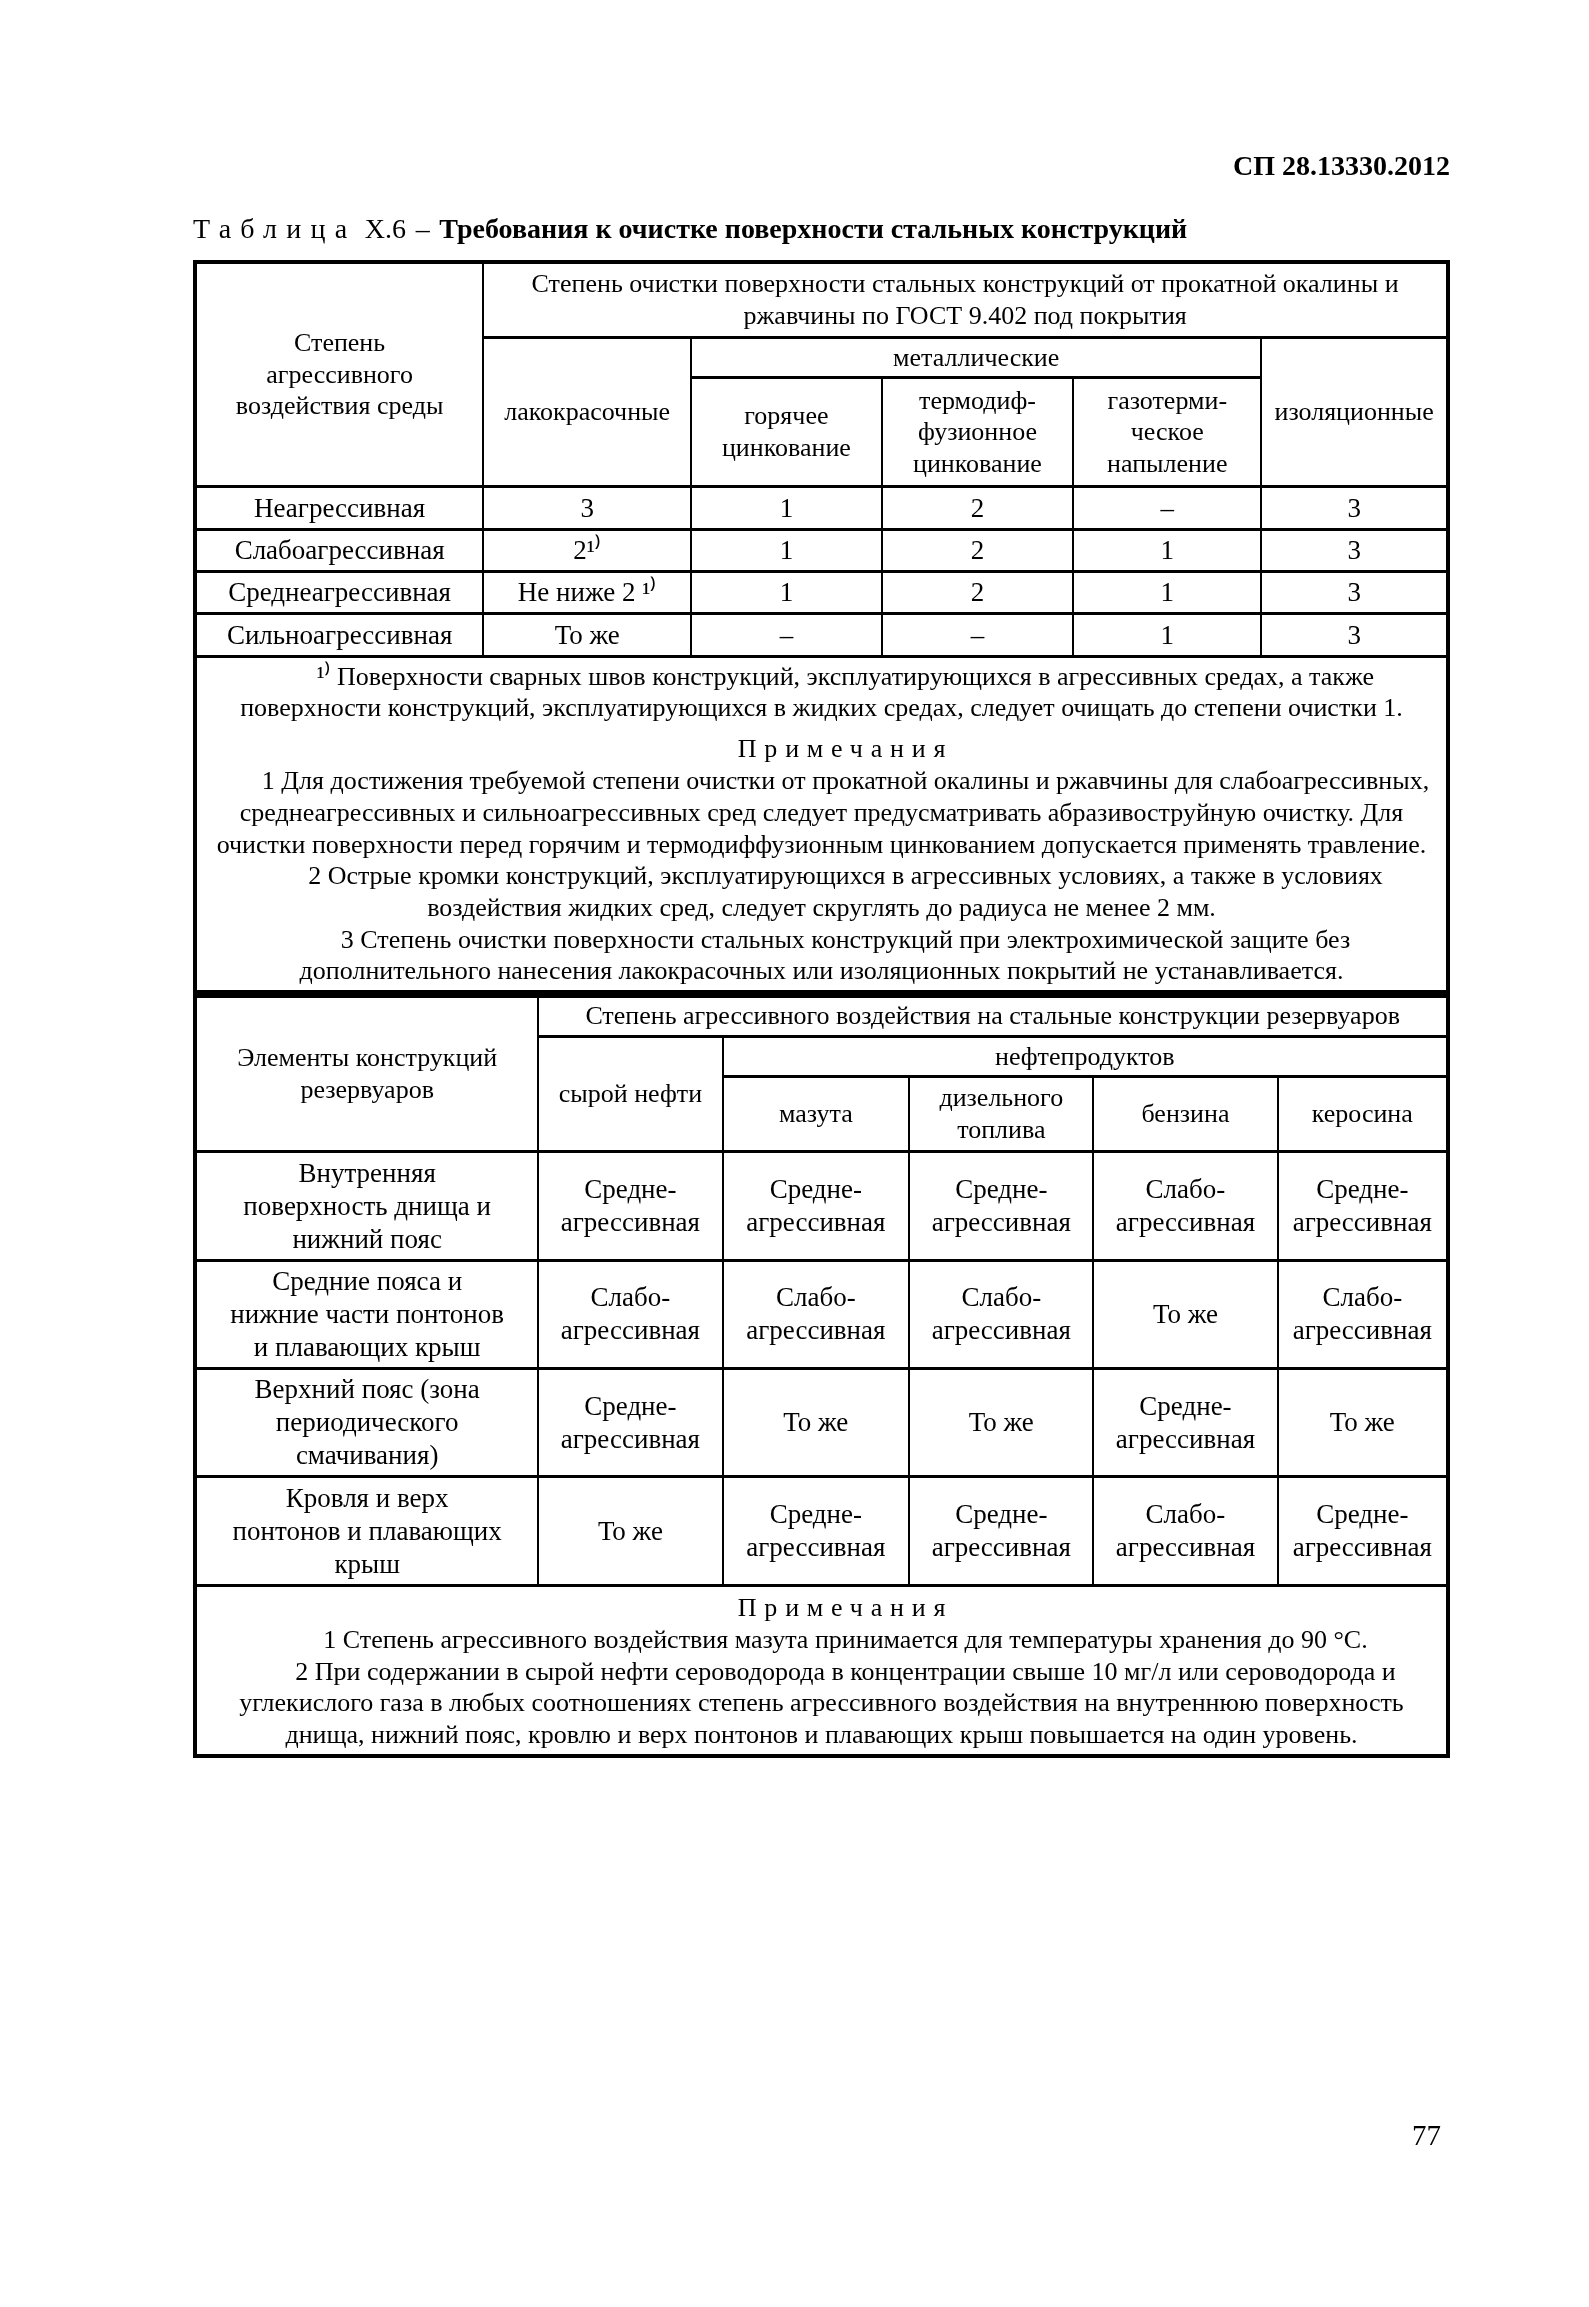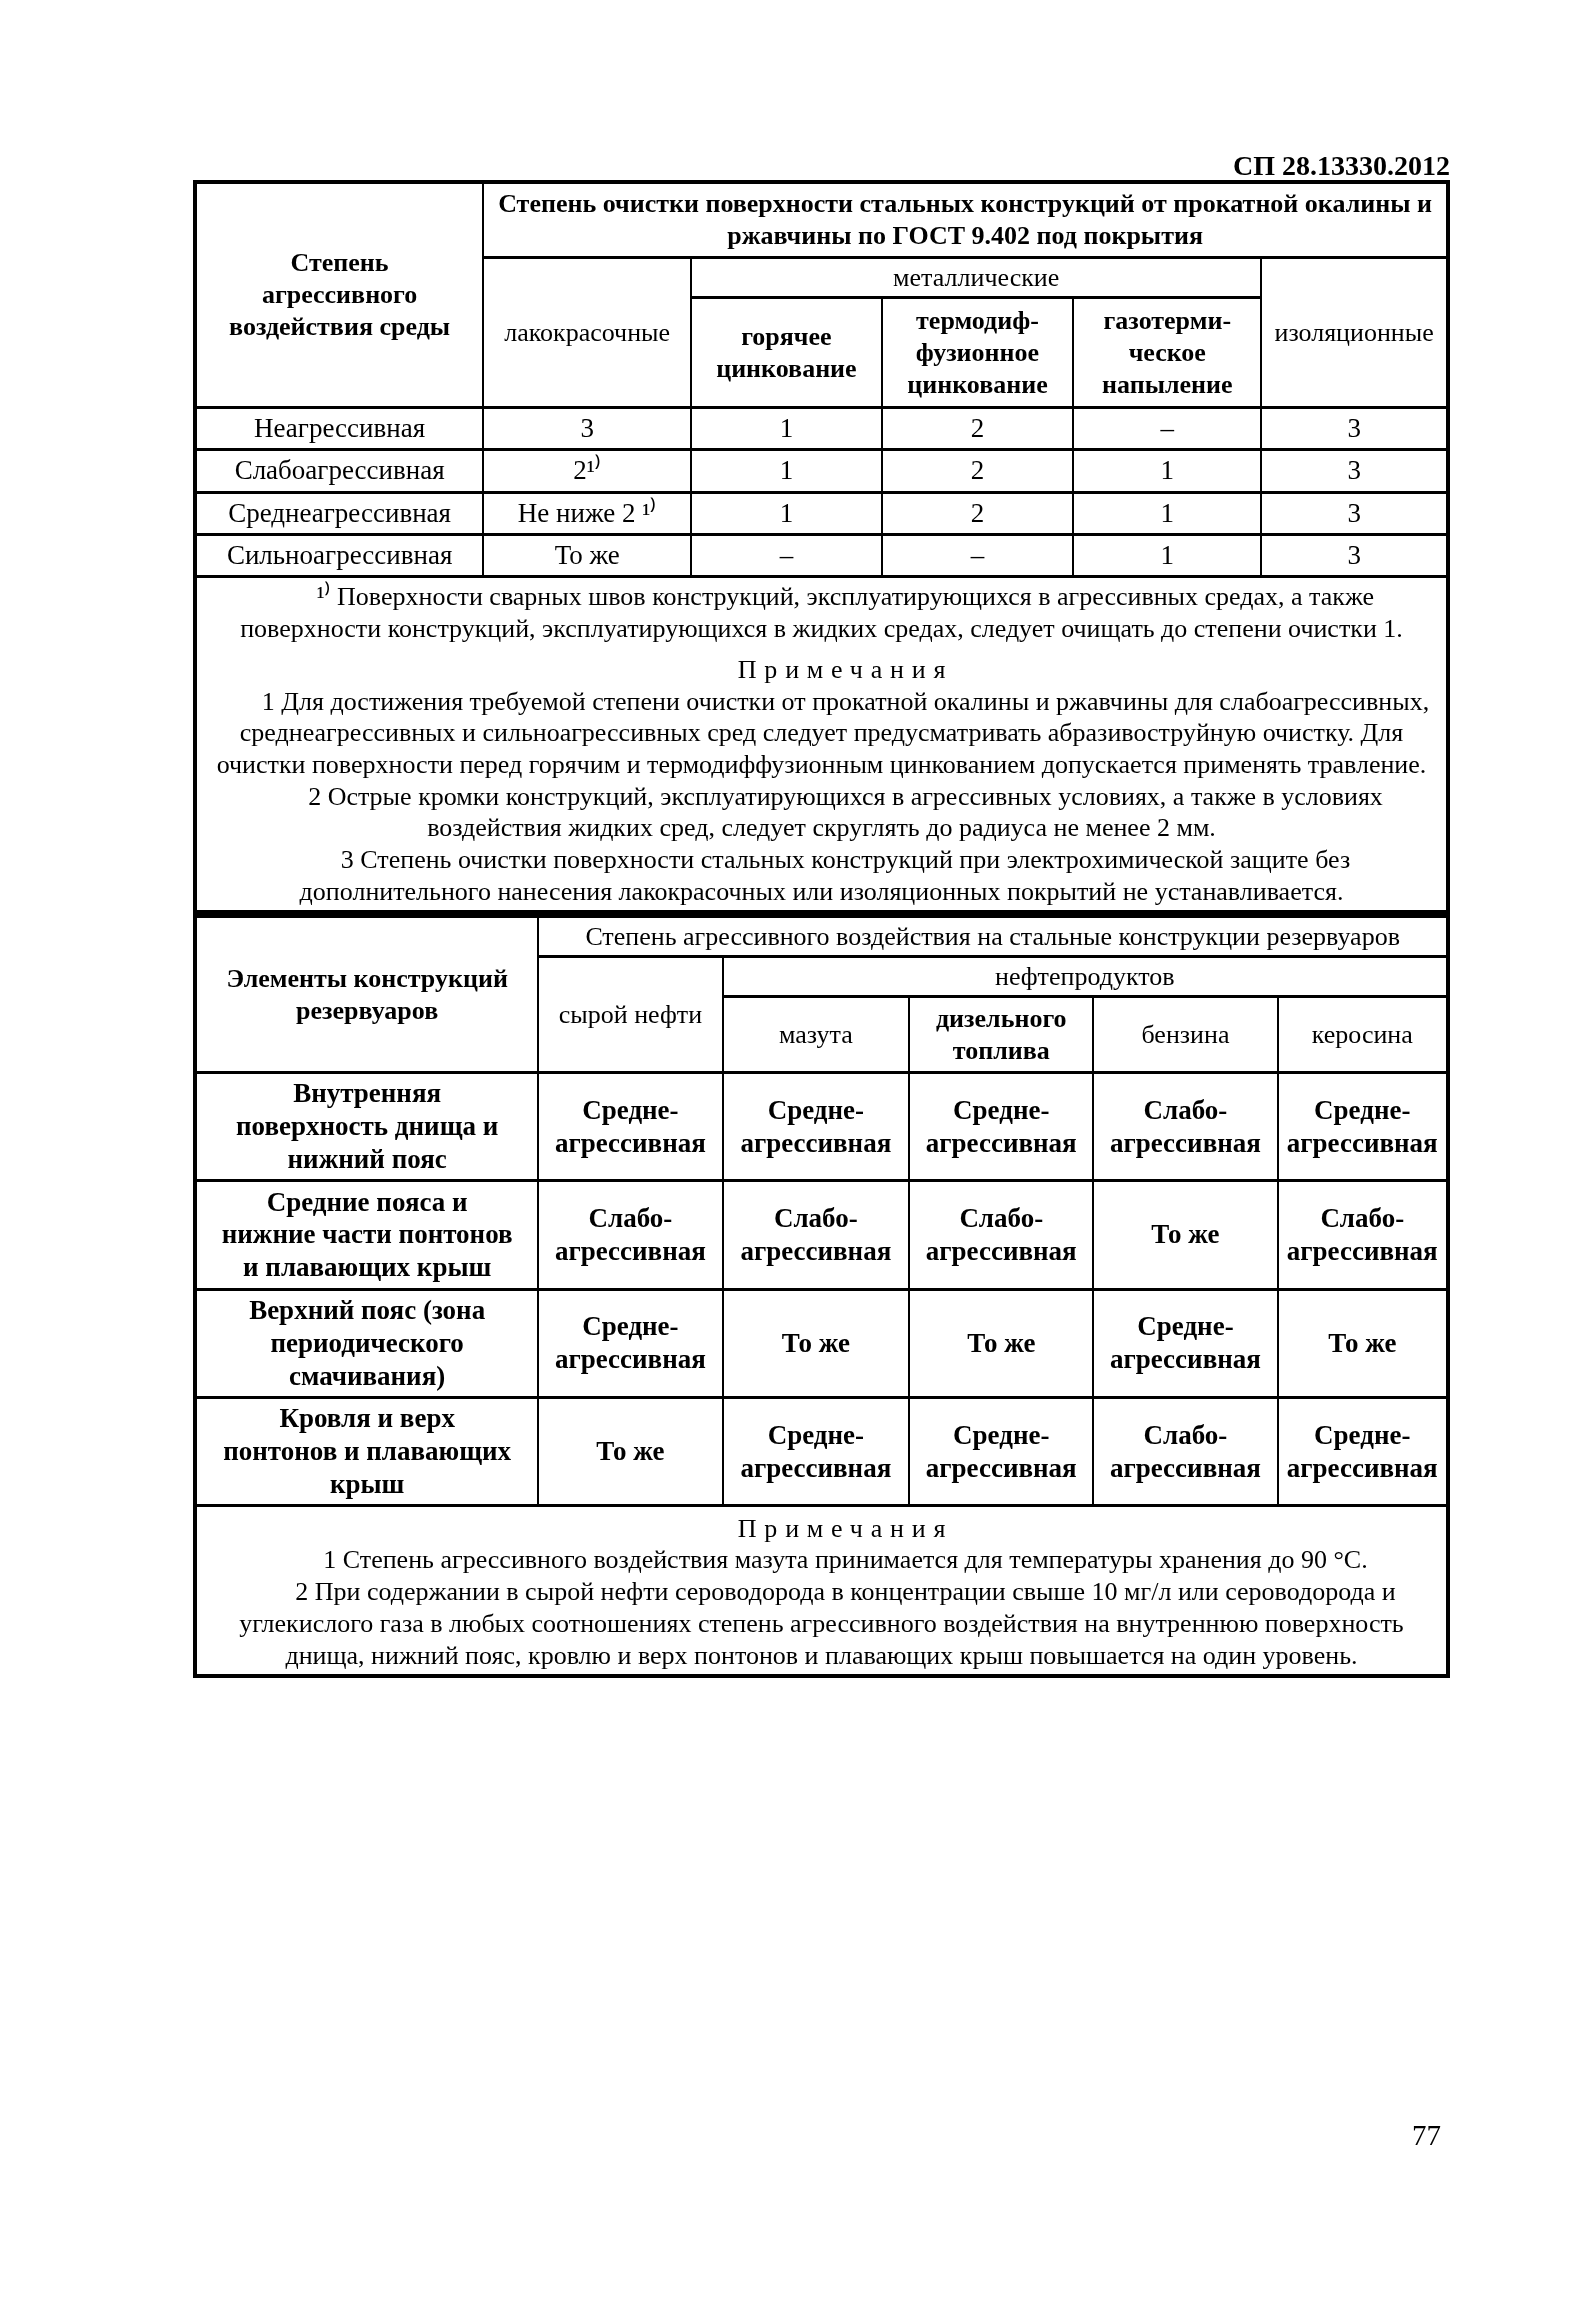--- a/index.html
+++ b/index.html
@@ -49,21 +49,21 @@
     border:2.7px solid #000;
     border-top-width:3.4px;
     border-bottom-width:3.4px;
     text-align:center;
     vertical-align:middle;
     font-size:26px;
     line-height:1.22;
     padding:2.7px 5.4px;
     overflow:hidden;
   }
-  .pre{white-space:pre-line;font-weight:bold;}
+  .pre{white-space:pre-line;}
   .lbl{text-align:left;padding-left:8px;}
 
   .t6 tr.h1 td{height:67px;}
   .t6 tr.h2 td{height:30px;}
   .t6 tr.h3 td{height:101px;}
   .t6 tr.d td{height:34px;font-size:27px;}
 
   .t7 tr.h1 td{height:30px;}
   .t7 tr.h2 td{height:31px;}
   .t7 tr.h3 td{height:67px;}
@@ -87,20 +87,21 @@
   }
 </style>
 </head>
 <body>
 
 <div class="page">
   <div class="content">
 
     <div class="doc-code">СП 28.13330.2012</div>
 
+    <p class="caption"><span class="cap-word">Таблица</span> <span class="cap-num">Х.6</span> <span class="cap-dash">–</span> <span class="cap-title">Требования к очистке поверхности стальных конструкций</span></p>
 
     <table class="grid t6">
       <colgroup>
         <col style="width:23.0%">
           <col style="width:16.6%">
           <col style="width:15.2%">
         <col style="width:15.3%">
           <col style="width:15.0%">
           <col style="width:14.9%">
       </colgroup>

